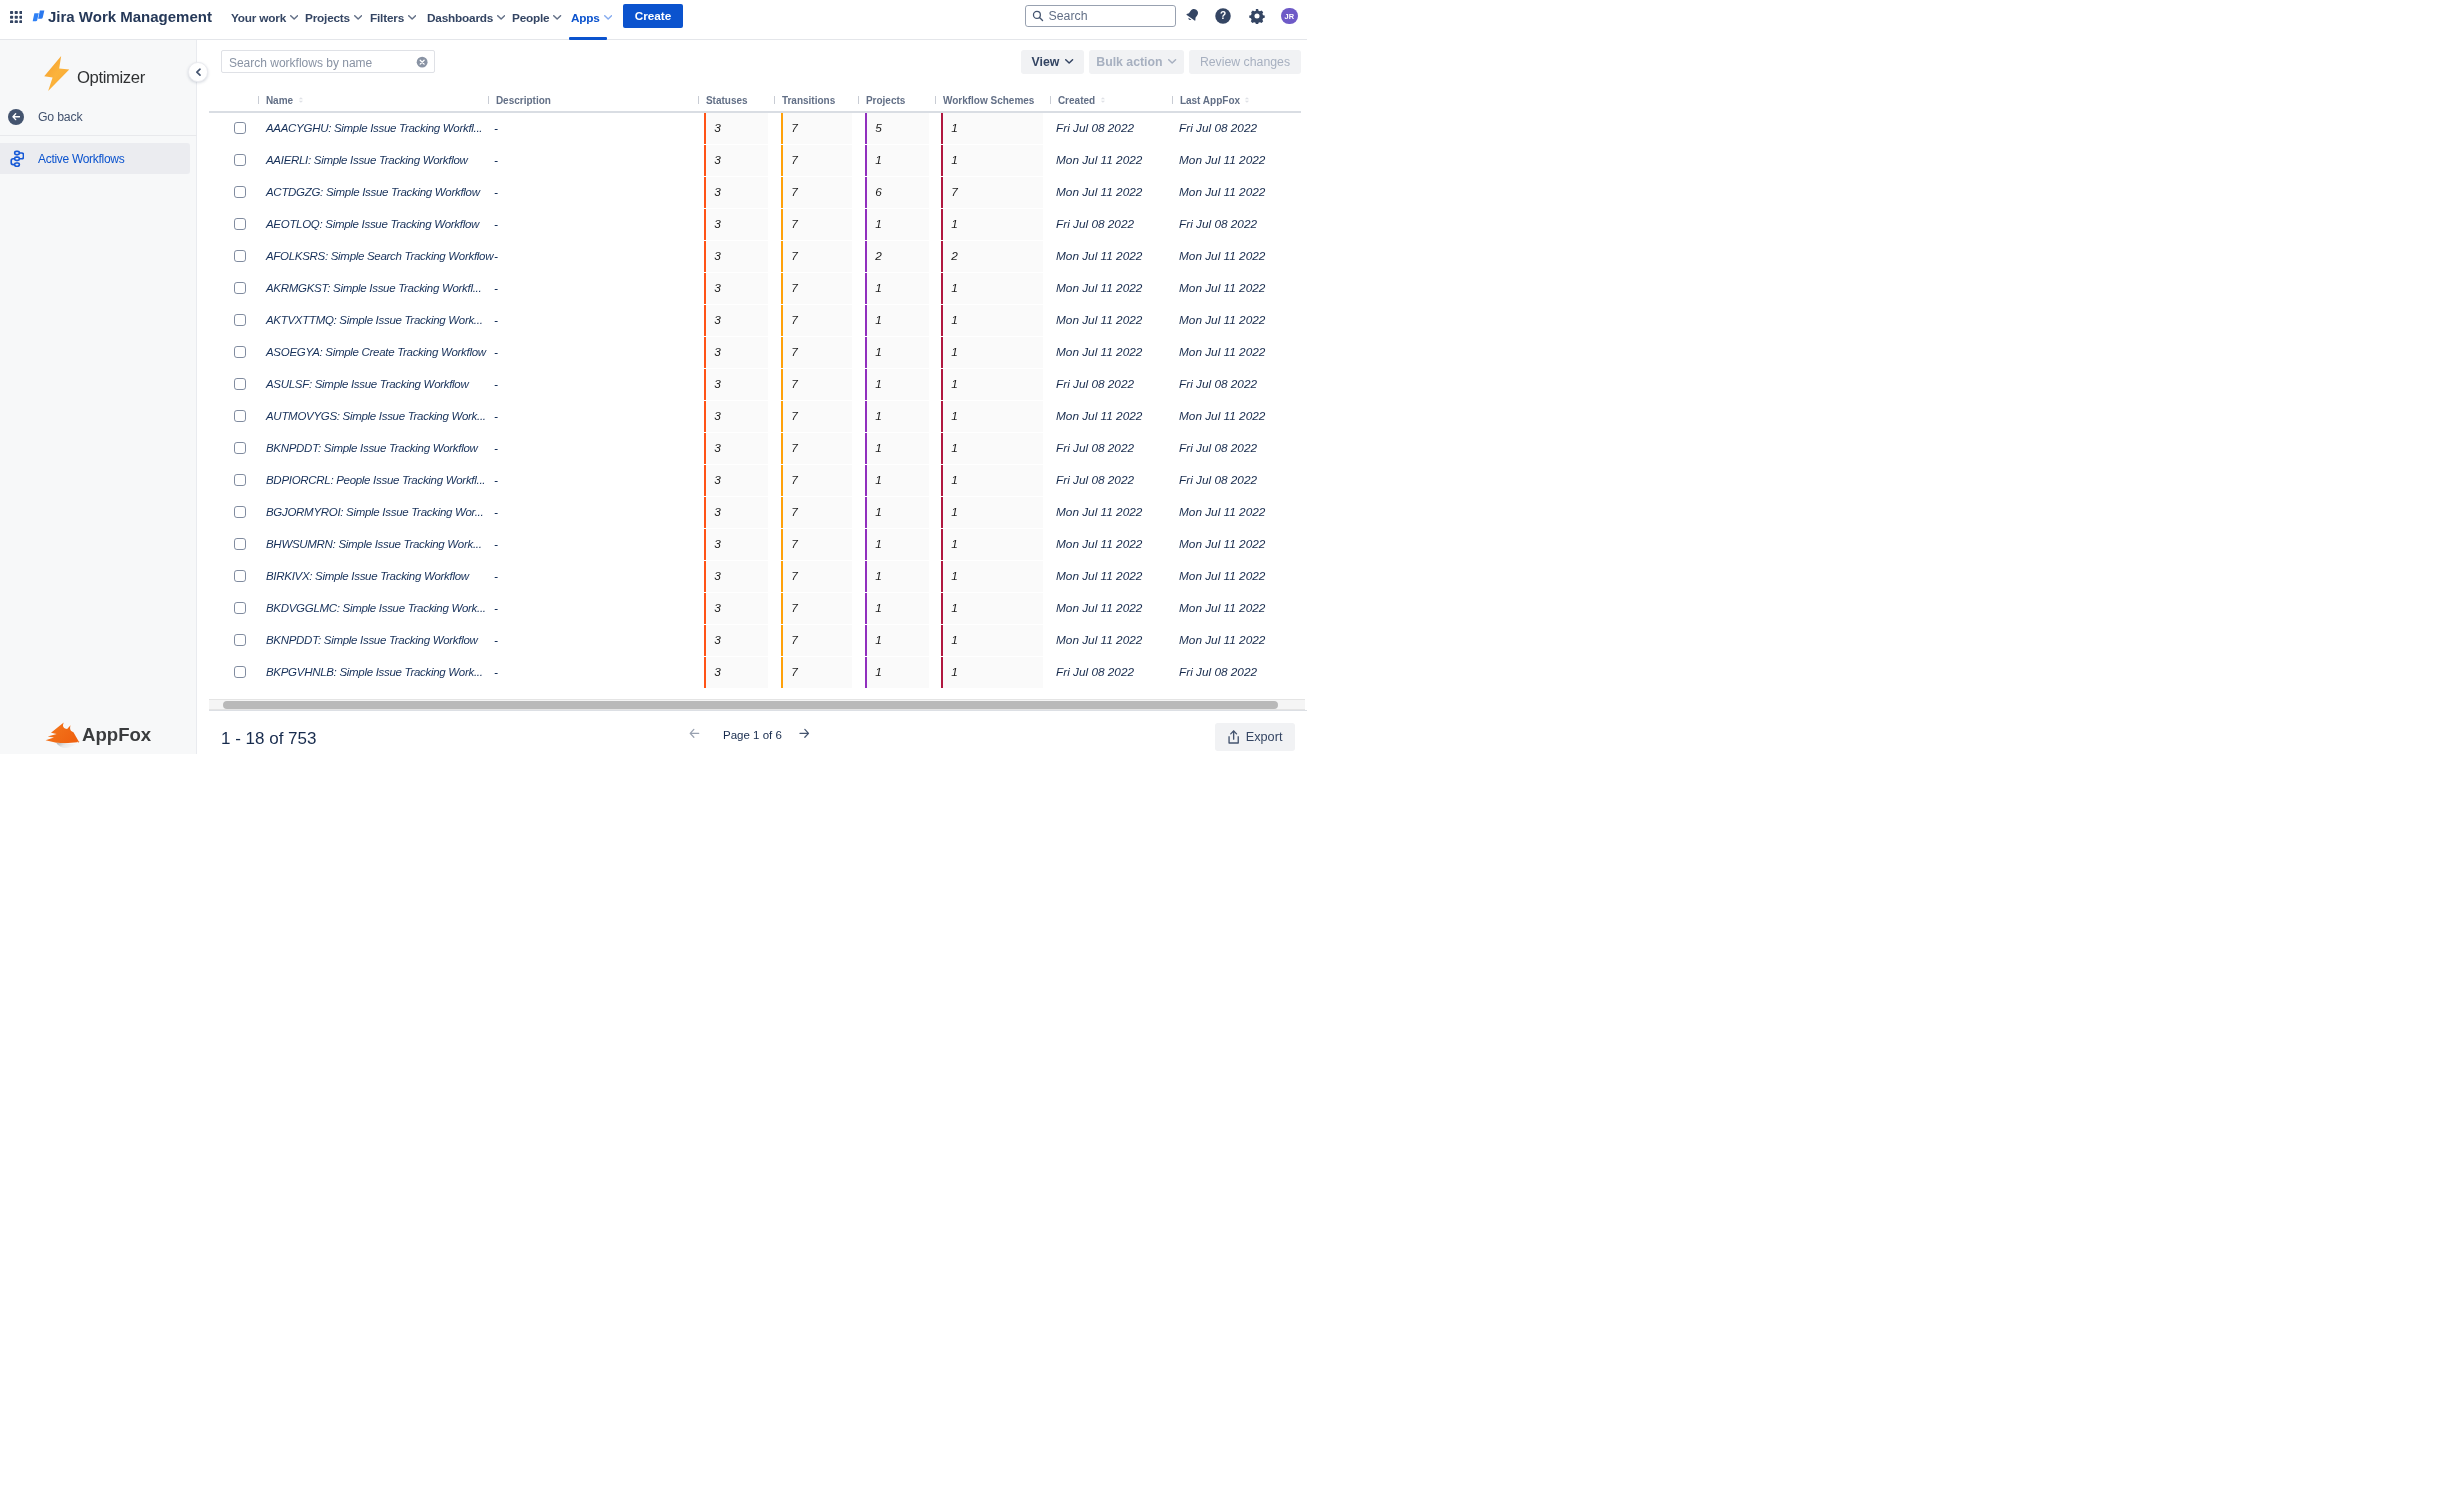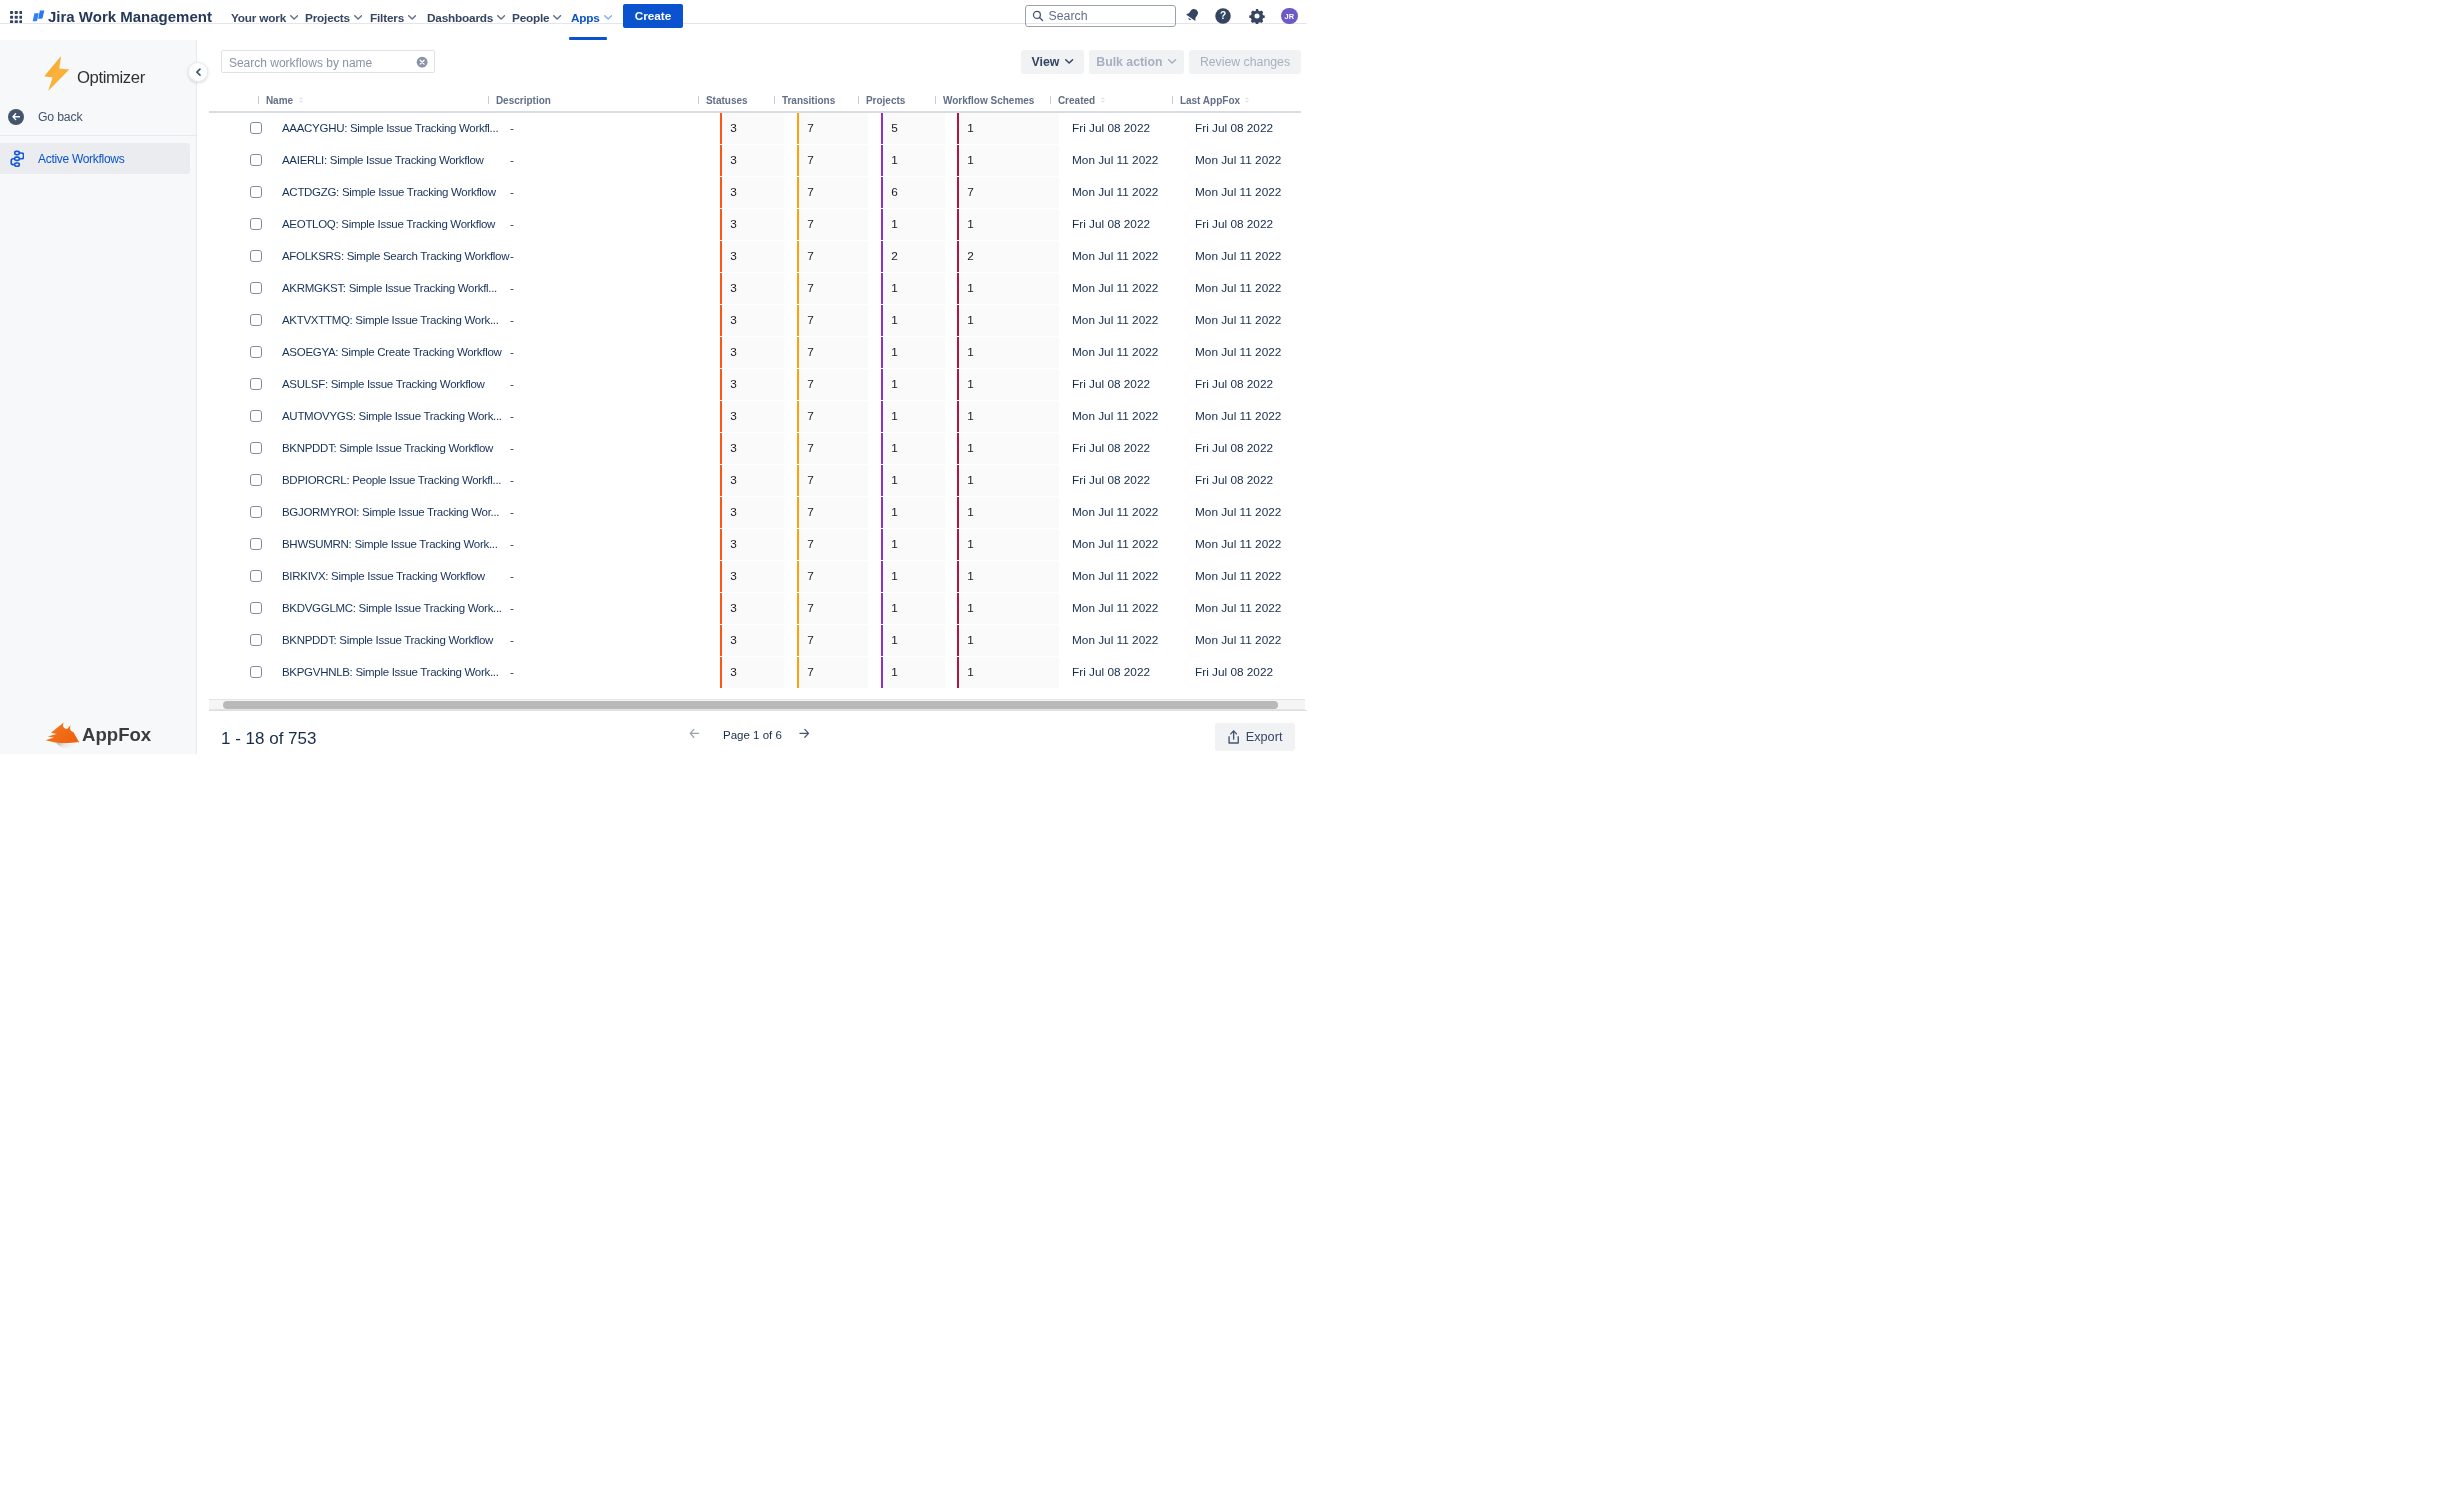--- a/index.html
+++ b/index.html
@@ -1,19 +1,19 @@
 <!DOCTYPE html>
 <html style="font-size:7.8px"><head><meta charset="utf-8"><title>Optimizer</title>
 <style>
 * { margin:0; padding:0; box-sizing:border-box; }
 html,body { width:1307px; height:754px; font-family:"Liberation Sans",sans-serif; background:#fff; overflow:hidden; }
 .abs { position:absolute; }
 
 
-#topbar { position:absolute; left:0; top:0; width:1307px; height:24px; background:#fff; border-bottom:1px solid #E4E6EA; z-index:30; }
+#topbar { position:absolute; left:0; top:0; width:1307px; height:40px; background:#fff; border-bottom:1px solid #E4E6EA; z-index:30; }
 #topbar .ic { position:absolute; }
 #tb-title { position:absolute; left:48px; top:8.3px; font-size:15px; font-weight:700; color:#253858; letter-spacing:0; }
 .nav { position:absolute; top:0; height:35px; display:flex; align-items:center; font-size:11.8px; font-weight:700; letter-spacing:-0.2px; color:#344563; }
 .nav .chev { margin-left:3.9px; }
 #nav-apps { color:#0B53CE; }
 #apps-underline { position:absolute; left:569px; top:37px; width:38px; height:2.5px; background:#0B53CE; border-radius:1px; z-index:31;}
 #btn-create { position:absolute; left:623px; top:4.4px; width:60px; height:24px; background:#0B53CE; border-radius:2px; color:#fff; font-size:11.8px; font-weight:700; display:flex; align-items:center; justify-content:center; }
 #tb-search { position:absolute; left:1025px; top:4.9px; width:151px; height:22.5px; border:1px solid #98A1B0; border-radius:2.9px; display:flex; align-items:center; color:#626F86; font-size:12.3px; }
 #tb-search svg { margin:0 4.9px 0 5.9px; }
 
@@ -41,21 +41,21 @@
 .gbtn .chev { margin-left:5.9px; }
 
 
 .hcol { position:absolute; top:93px; height:14.7px; display:flex; align-items:center; }
 .pipe { width:1px; height:7.8px; background:#C8CCD4; margin-right:6.9px; }
 .hlb { font-size:10px; font-weight:700; color:#626F86; }
 .srt { width:5.9px; height:5.9px; margin-left:4.4px; }
 #hdr-border { position:absolute; left:209px; top:111px; width:1092px; height:1.5px; background:#D9DDE3; }
 
 
-.row { position:absolute; left:16px; width:1307px; height:30.5px; }
+.row { position:absolute; left:0; width:1307px; height:30.5px;font-style:italic; }
 .cb { position:absolute; left:234px; top:9.3px; width:11.8px; height:11.8px; border:1px solid #818CA0; border-radius:2.9px; background:#fff; }
 .nm { position:absolute; left:266px; top:8.8px; font-size:11.5px; letter-spacing:-0.3px; color:#17315A; white-space:nowrap; }
 .ds { position:absolute; left:494px; top:8.3px; font-size:11.8px; color:#17315A; }
 .blk { position:absolute; top:0; height:30.5px; background:#FAFAFA; display:flex; align-items:center; font-size:11.8px; color:#1B1B1B; padding-left:8.3px; }
 .bst { border-left:2.2px solid #FF5317; }
 .btr { border-left:2.2px solid #FFA10A; }
 .bpj { border-left:2.2px solid #9130BE; }
 .bws { border-left:2.2px solid #B0173F; }
 .dt { position:absolute; top:8.3px; font-size:11.8px; color:#172B4D; white-space:nowrap; }
 

